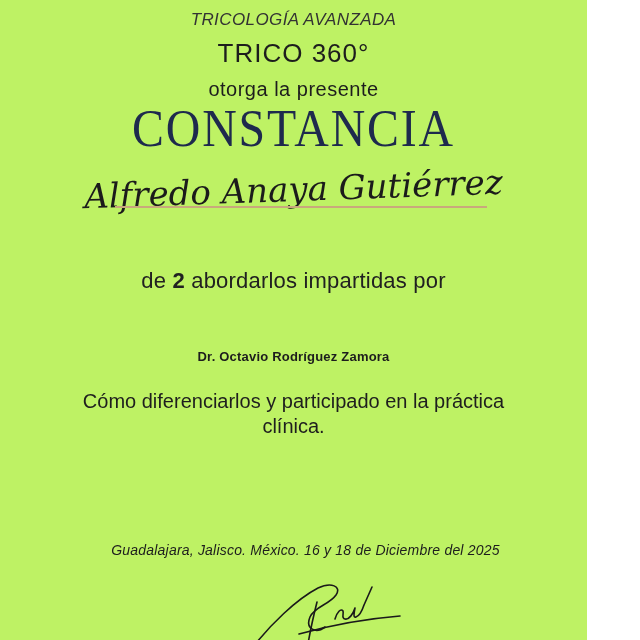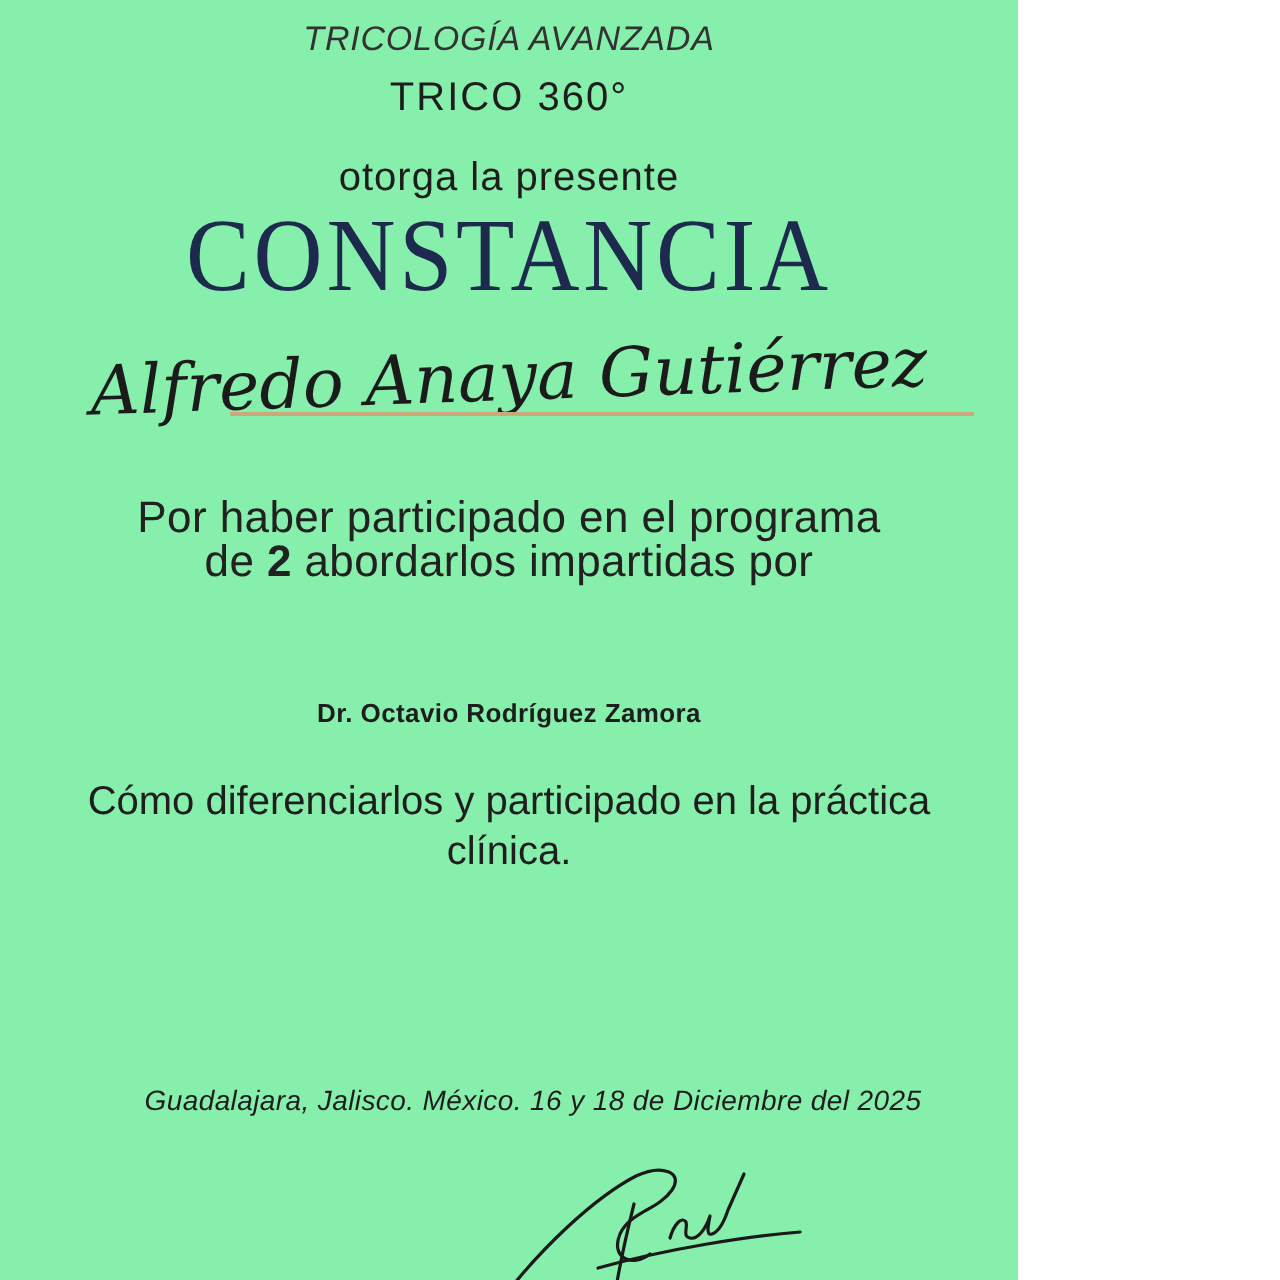--- a/index.html
+++ b/index.html
@@ -1,35 +1,35 @@
 <!DOCTYPE html>
 <html><head>
 <meta charset="utf-8">
 <style>
   html,body{margin:0;padding:0;background:#ffffff;}
   .page{
     position:relative;
-    width:509px;height:640px;
-    background:#86efac;
+    width:587px;height:640px;
+    background:#bef264;
     overflow:hidden;
     font-family:"Liberation Sans", sans-serif;
     color:#1d1d1d;
   }
   .center{position:absolute;left:0;right:0;text-align:center;}
   .tagline{
     top:10px;
     font-style:italic;
     font-size:17px;
     letter-spacing:0.4px;
     color:#333333;
     font-weight:500;
   }
   .brand{
     top:38px;
-    font-size:20px;
+    font-size:26px;
     letter-spacing:1px;
     font-weight:500;
     color:#1d1d1d;
   }
   .presents{
     top:78px;
     font-size:20px;
     letter-spacing:0.5px;
     font-weight:400;
   }
@@ -114,21 +114,21 @@
 
   <div class="center presents">otorga la presente</div>
 
   <h1 class="center title" style="color: rgb(30, 42, 77);">CONSTANCIA</h1>
 
   <div class="center recipient">Alfredo Anaya Gutiérrez</div>
 
   <div class="gold-underline" style="background: rgb(201, 168, 124);"></div>
 
   <p class="center body-text">
-    <span>Por haber participado en el programa</span><br>
+    <br>
     <span>de </span><b>2</b><span> abordarlos impartidas por</span>
   </p>
 
   <div class="center speaker">Dr. Octavio Rodríguez Zamora</div>
 
   <div class="center course">
     <div>Cómo diferenciarlos y participado en la práctica</div>
     <div>clínica.</div>
   </div>
 

